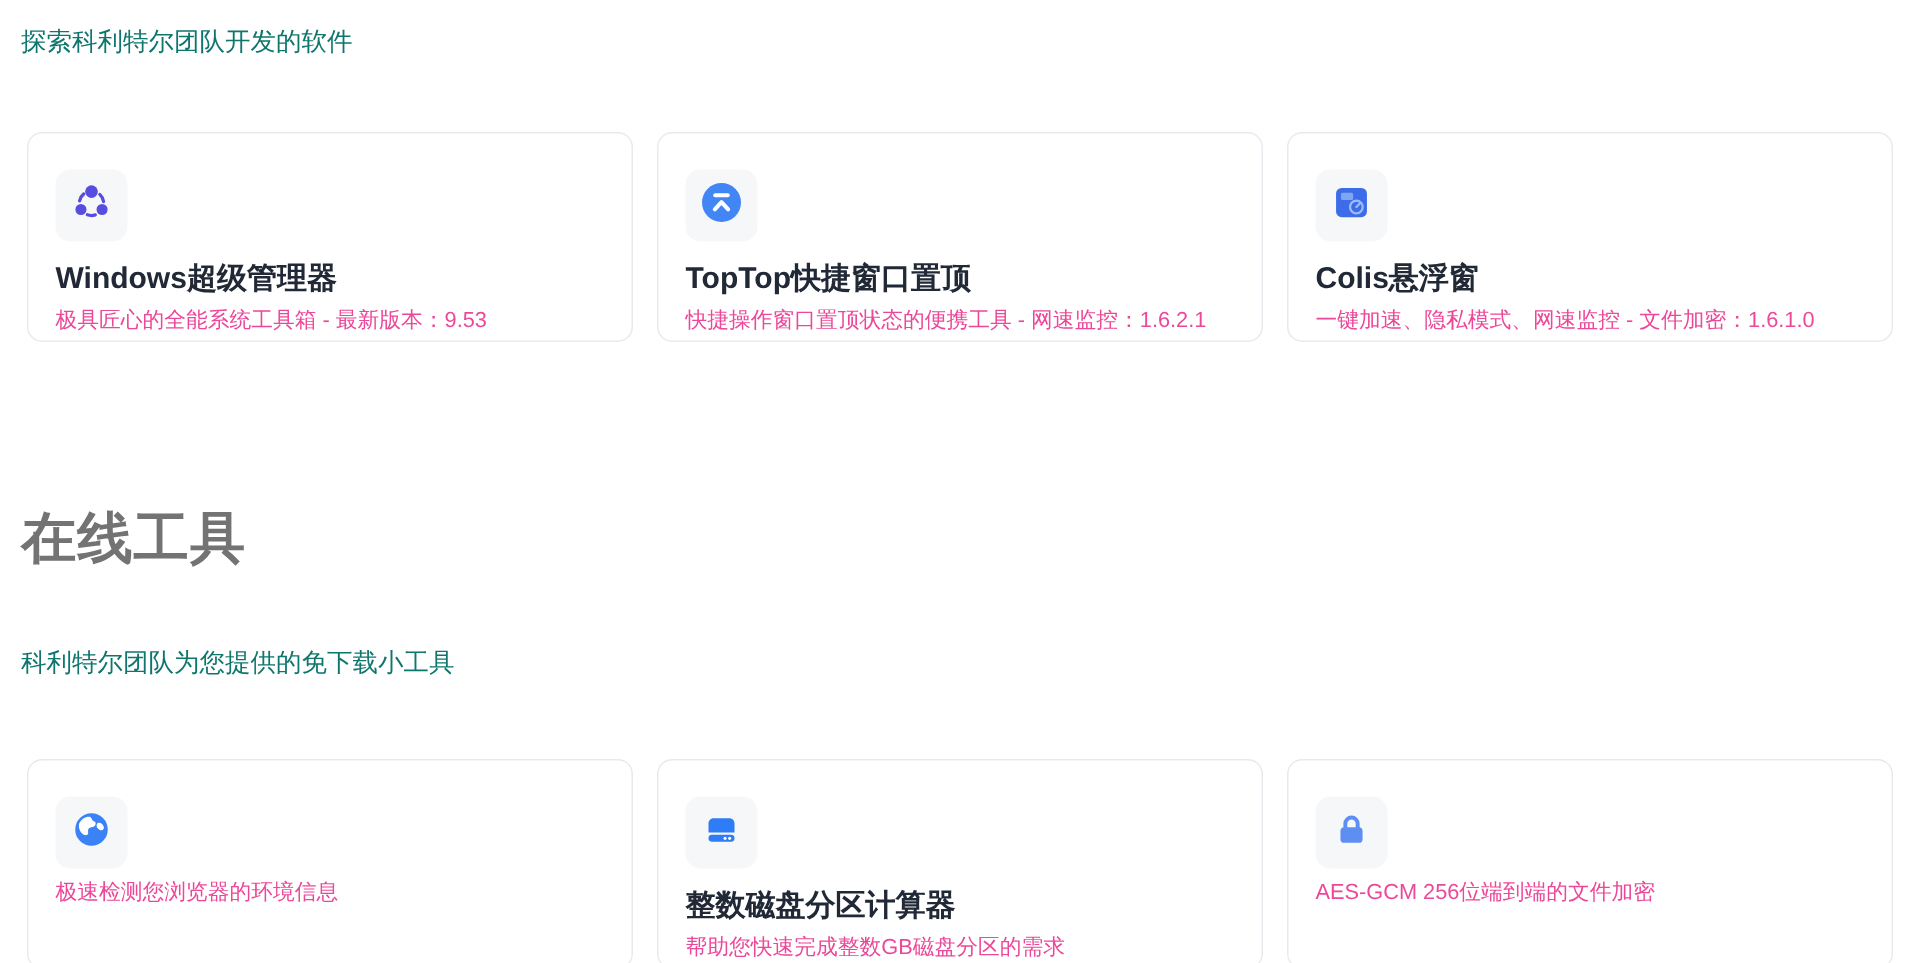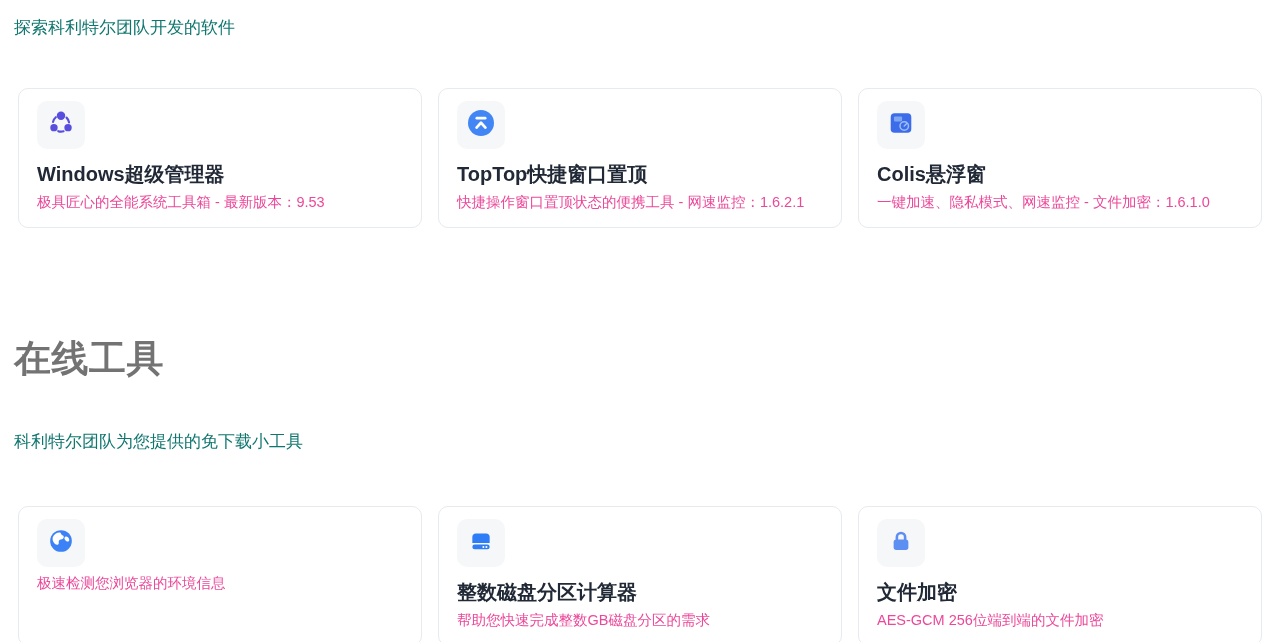--- a/index.html
+++ b/index.html
@@ -37,21 +37,21 @@
     gap: 16px;
     margin: 48px 14px 0 18px;
   }
   .cards-grid.tools { margin-top: 52px; }
 
   .card {
     height: 140px;
     background: #ffffff;
     border: 1px solid #e7eaee;
     border-radius: 10px;
-    padding: 12px 18px;
+    padding: 24px 18px;
     cursor: pointer;
   }
   .icon-box {
     width: 48px;
     height: 48px;
     border-radius: 10px;
     background: #f6f7f9;
     display: flex;
     align-items: center;
     justify-content: center;
@@ -161,19 +161,18 @@
 
     <div class="card">
       <div class="icon-box">
         <span>
           <svg width="26" height="26" viewBox="0 0 24 24">
             <path d="M8.2 11.2 V8.4 a3.8 3.8 0 0 1 7.6 0 V11.2" fill="none" stroke="#5d8ef2" stroke-width="2.4"></path>
             <rect x="5.2" y="10.6" width="13.6" height="9.6" rx="2.4" fill="#5d8ef2"></rect>
           </svg>
         </span>
       </div>
-      <div class="card-title">文件加密</div>
       <div class="card-subtitle">AES-GCM 256位端到端的文件加密</div>
     </div>
 
   </div>
 
 </div>
 
 </body></html>

